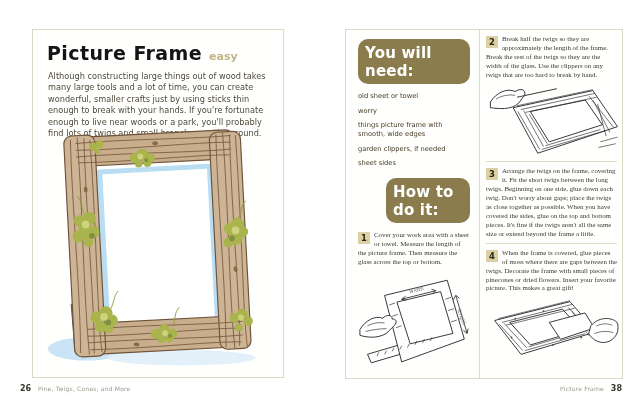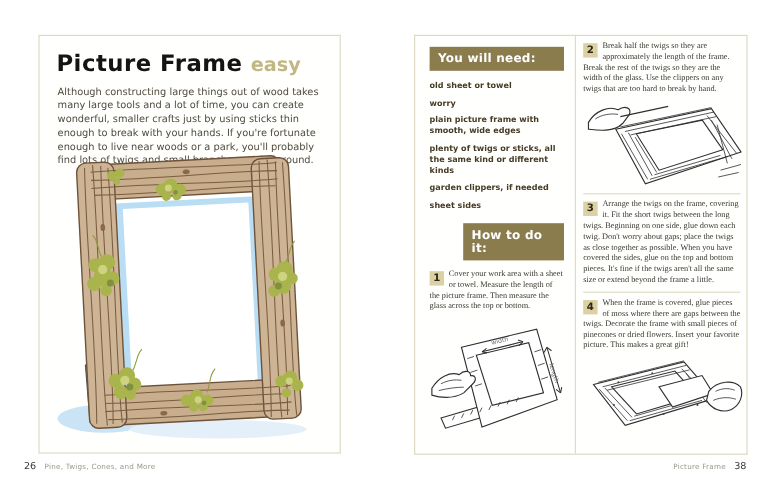--- a/index.html
+++ b/index.html
@@ -14,56 +14,56 @@
   #left-page{left:32px;top:29px;width:252px;height:349px;padding:12px 14px;}
   #right-page{left:345px;top:29px;width:278px;height:350px;display:flex;}
 
   
   .title-row{white-space:nowrap;}
   .page-title{
     display:inline;font-size:19px;font-weight:bold;color:#141414;
     letter-spacing:0.4px;
   }
   .difficulty{
-    display:inline;font-size:16px;font-weight:bold;color:#c2b683;margin-left:7px;
+    display:inline;font-size:11px;font-weight:bold;color:#c2b683;margin-left:7px;
   }
   .intro{
     margin:7px 1px 0 1px;font-size:8.2px;line-height:1.4;color:#4f4a3c;
   }
   .main-illo{position:absolute;left:11px;top:93px;}
 
   
   .col-a{width:133px;box-sizing:border-box;padding:9px 9px 6px 12px;overflow:hidden;}
   .col-b{flex:1;box-sizing:border-box;border-left:1px solid #e0dbc7;
          padding:5px 5px 4px 6px;overflow:hidden;}
 
   .bar{
-    background:#8b7c4e;color:#ffffff;font-weight:bold;font-size:10px;
-    letter-spacing:0.2px;padding:5px 6px 4px 7px;margin:0 0 8px 0;
+    background:#8b7c4e;color:#ffffff;font-weight:bold;font-size:15px;
+    letter-spacing:0.2px;padding:5px 6px 4px 7px;margin:0 0 8px 0;border-radius:10px;
   }
   .bar.howto{margin-top:10px;margin-left:28px;}
   .mat{
-    font-size:6.7px;font-weight:bold;color:#463b25;line-height:1.35;
+    font-size:6.7px;font-weight:normal;color:#463b25;line-height:1.35;
     margin:0 0 5.5px 0;
   }
   .step{
     font-family:"Liberation Serif", serif;font-size:6.9px;line-height:1.3;
     color:#3a372f;margin:0 0 3px 0;
   }
   .badge{
     float:left;width:12px;height:12px;background:#dbd1a4;color:#2e2715;
     font-family:"DejaVu Sans", sans-serif;font-weight:bold;font-size:8.5px;
     text-align:center;line-height:12px;margin:1px 4px 0 0;
   }
   hr.div{border:none;border-top:1px solid #e0dbc7;margin:4px 0 5px 0;}
   .illo{display:block;margin:1px auto 2px auto;}
 
   
   .footer{position:absolute;top:384px;font-size:6px;color:#9b978b;}
-  .footer .pageno{font-size:8px;font-weight:normal;color:#39372f;}
+  .footer .pageno{font-size:8px;font-weight:bold;color:#39372f;}
   #footer-left{left:20px;}
   #footer-right{left:462px;width:160px;text-align:right;}
   .chapter{margin:0 5px;letter-spacing:0.2px;}
 
   .svg-label{font-family:"DejaVu Sans", sans-serif;fill:#6b6b6b;}
 </style>
 </head>
 <body>
 
 <div class="page" id="left-page">
@@ -166,22 +166,21 @@
     </g>
   </svg>
 </div>
 
 <div class="page" id="right-page">
 
   <div class="col-a">
     <div class="bar">You will need:</div>
     <p class="mat">old sheet or towel</p>
     <p class="mat">worry</p>
-    <p class="mat">plain picture frame with smooth, wide edges</p>
-    <p class="mat">plenty of twigs or sticks, all the same kind or different kinds</p>
+    <p class="mat">things picture frame with smooth, wide edges</p>
     <p class="mat">garden clippers, if needed</p>
     <p class="mat">sheet sides</p>
 
     <div class="bar howto">How to do it:</div>
 
     <div class="step">
       <span class="badge">1</span>
       <span>Cover your work area with a sheet or towel. Measure the length of the picture frame. Then measure the glass across the top or bottom.</span>
     </div>
 

